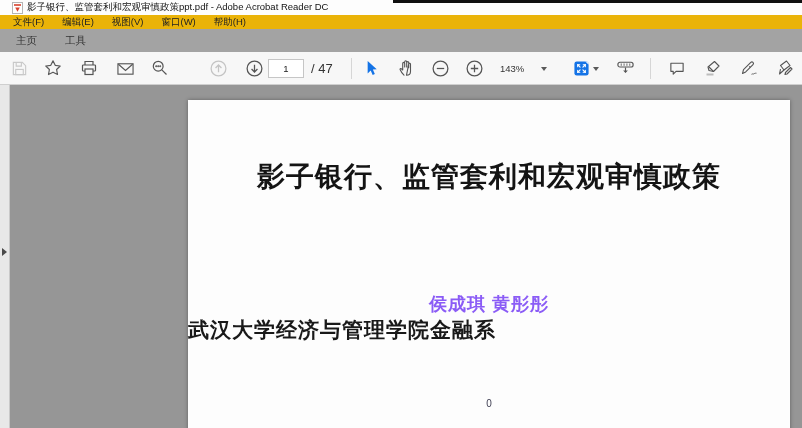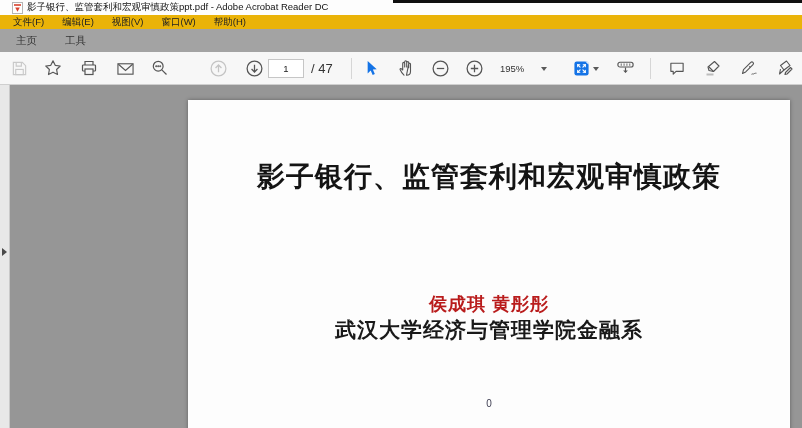--- a/index.html
+++ b/index.html
@@ -88,24 +88,24 @@
     position:absolute; left:188px; top:0; width:602px; height:343px;
     background:#fdfdfd; box-shadow:0 0 4px rgba(0,0,0,0.35);margin-top:15px;
   }
   .slide-title {
     position:absolute; top:58px; left:0; width:602px; text-align:center;
     font-size:28px; font-weight:600; color:#141414; letter-spacing:1px;
     white-space:nowrap;
   }
   .slide-authors {
     position:absolute; top:192px; left:0; width:602px; text-align:center;
-    font-size:18px; font-weight:700; color:#b91c1c; letter-spacing:1px;
+    font-size:18px; font-weight:700; color:#8b5cf6; letter-spacing:1px;
   }
   .slide-affil {
-    position:absolute; top:216px; left:0; width:602px; text-align:center;
+    position:absolute; top:216px; left:0; width:602px; text-align:left;
     font-size:21px; font-weight:700; color:#191919; letter-spacing:1px;
   }
   .slide-num {
     position:absolute; top:298px; left:0; width:602px; text-align:center;
     font-size:10px; color:#3c3c50;
   }
 </style>
 </head>
 <body>
 
@@ -213,21 +213,21 @@
     </svg>
   </div>
 
   <div class="tb-btn" style="left:461px">
     <svg class="icn" width="19" height="19" viewBox="0 0 18 18" fill="none" stroke="#555" stroke-width="1.2">
       <circle cx="9" cy="9" r="7"></circle>
       <path d="M5.5 9h7M9 5.5v7"></path>
     </svg>
   </div>
 
-  <div class="zoom-label">195%</div>
+  <div class="zoom-label">143%</div>
   <span class="caret caret-zoom"></span>
 
   <div class="tb-btn" style="left:568px">
     <svg class="icn" width="17" height="17" viewBox="0 0 18 18">
       <rect x="1.5" y="1.5" width="15" height="15" rx="2.5" fill="#1473e6"></rect>
       <path d="M13 1.5h1.5a2 2 0 012 2V5z" fill="#fff" opacity="0.85"></path>
       <g stroke="#fff" stroke-width="1.2" stroke-linecap="round">
         <path d="M7.5 7.5L5 5M10.5 7.5L13 5M7.5 10.5L5 13M10.5 10.5L13 13"></path>
         <path d="M5 7.2V5h2.2M10.8 5H13v2.2M5 10.8V13h2.2M10.8 13H13v-2.2" fill="none"></path>
       </g>

